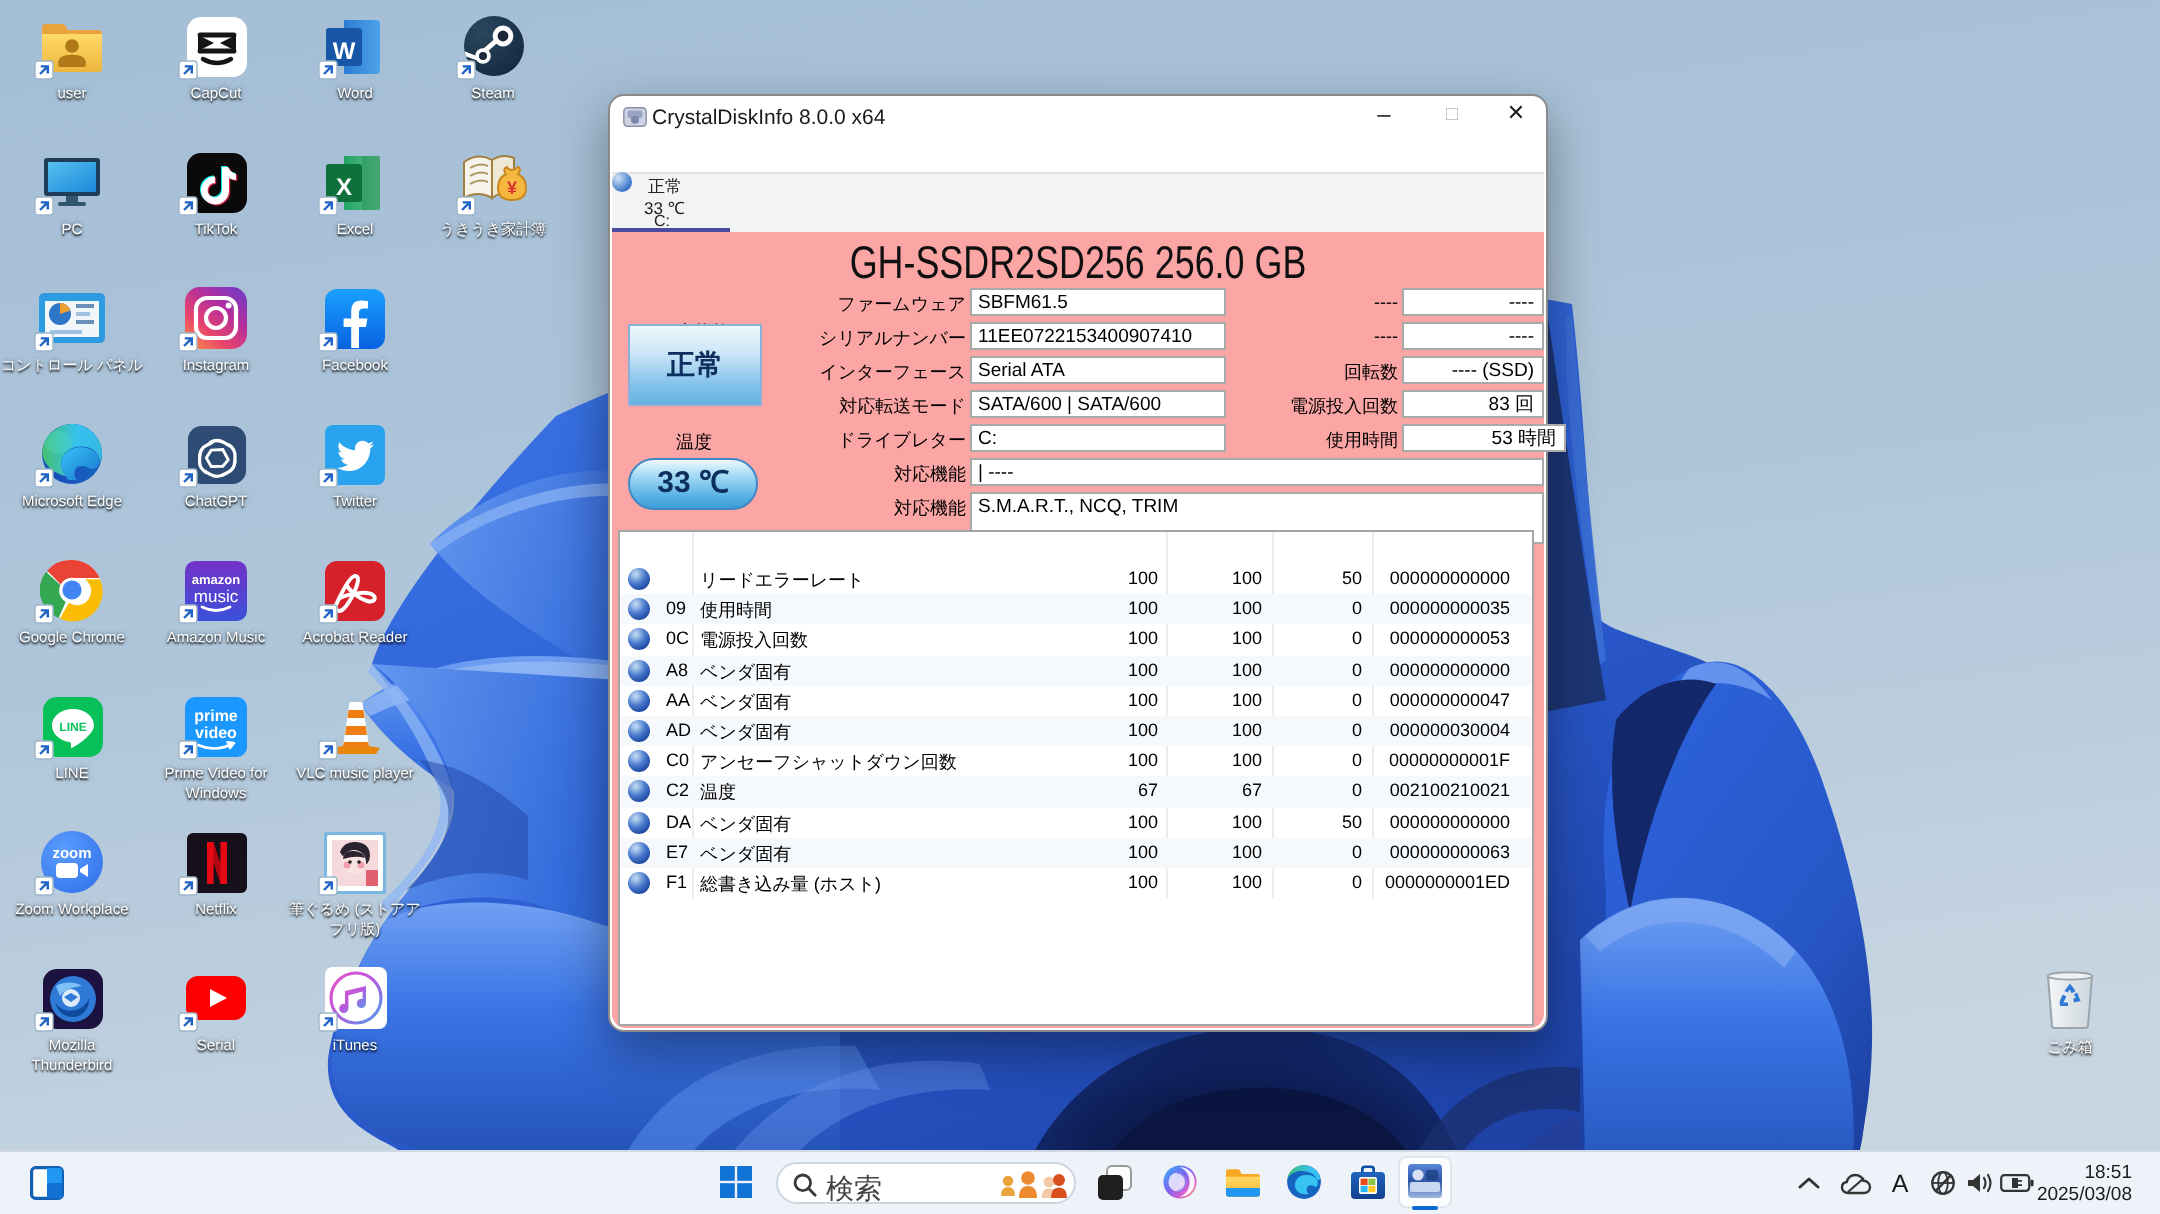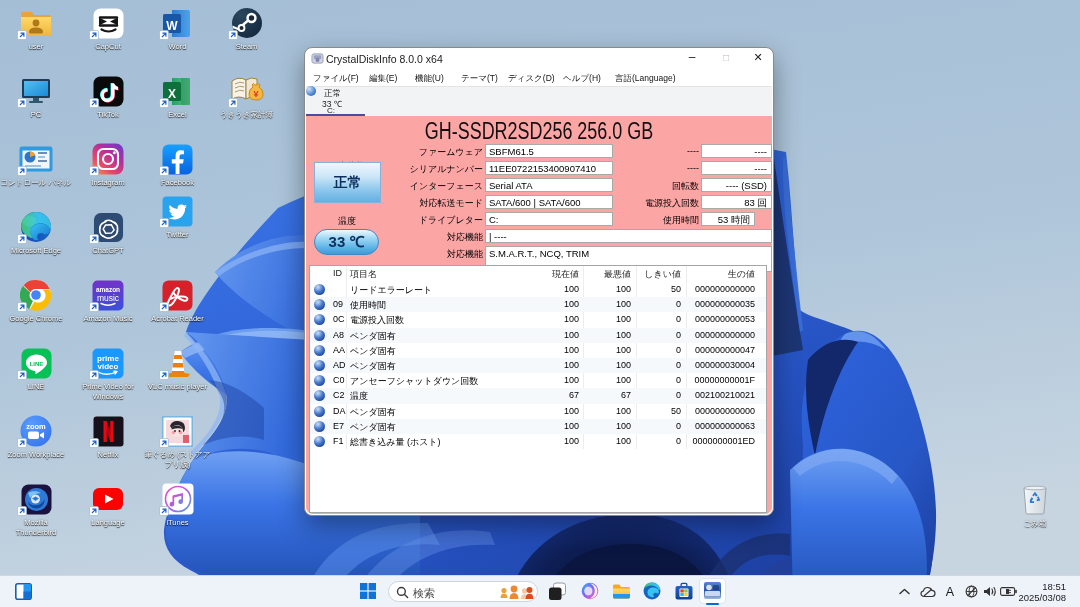--- a/index.html
+++ b/index.html
@@ -353,21 +353,21 @@
 <path d="M13,13.5 L19,13.2 L21.8,18.5 L19,21.8 L13,21.9 L10.5,17.5 Z" stroke-width="1.5"></path>
 </g>
 </svg>
       <svg width="10" height="10" viewBox="0 0 10 10" style="position:absolute;left:-3px;bottom:-1px;">
         <rect x="0.5" y="0.5" width="9" height="9" rx="1.5" fill="#fff" stroke="#9db6c8" stroke-width="0.7"></rect>
         <path d="M3,7 L6.6,3.4 M3.4,3.2 L6.9,3.2 L6.9,6.7" stroke="#1e62c8" stroke-width="1.2" fill="none"></path>
       </svg>
     </div>
     <div class="lb">ChatGPT</div>
   </div>
-<div class="dico" style="left:135.5px;top:195px;">
+<div class="dico" style="left:135.5px;top:211px;">
     <div class="ic">
       <svg width="31" height="31" viewBox="0 0 31 31" style="position:absolute;left:0.5px;top:0.5px;">
 <rect x="0.5" y="0.5" width="30" height="30" rx="4" fill="#2aa3ef"></rect>
 <path d="M25,10.2 C24.3,10.5 23.6,10.7 22.8,10.8 C23.6,10.3 24.2,9.6 24.5,8.7 C23.8,9.1 23,9.4 22.1,9.6 C21.4,8.9 20.4,8.4 19.3,8.4 C17.2,8.4 15.5,10.1 15.5,12.2 C15.5,12.5 15.5,12.8 15.6,13.1 C12.4,12.9 9.6,11.4 7.7,9.1 C7.4,9.7 7.2,10.3 7.2,11 C7.2,12.3 7.9,13.5 8.9,14.2 C8.3,14.2 7.7,14 7.2,13.7 L7.2,13.8 C7.2,15.6 8.5,17.2 10.3,17.5 C10,17.6 9.6,17.7 9.3,17.7 C9,17.7 8.8,17.6 8.5,17.6 C9,19.1 10.4,20.2 12.1,20.3 C10.8,21.3 9.1,21.9 7.3,21.9 C7,21.9 6.7,21.9 6.4,21.8 C8.1,22.9 10.1,23.5 12.3,23.5 C19.3,23.5 23.1,17.7 23.1,12.7 L23.1,12.2 C23.8,11.7 24.5,11 25,10.2 Z" fill="#fff"></path>
 </svg>
       <svg width="10" height="10" viewBox="0 0 10 10" style="position:absolute;left:-3px;bottom:-1px;">
         <rect x="0.5" y="0.5" width="9" height="9" rx="1.5" fill="#fff" stroke="#9db6c8" stroke-width="0.7"></rect>
         <path d="M3,7 L6.6,3.4 M3.4,3.2 L6.9,3.2 L6.9,6.7" stroke="#1e62c8" stroke-width="1.2" fill="none"></path>
       </svg>
     </div>
@@ -536,21 +536,21 @@
     <div class="ic">
       <svg width="32" height="32" viewBox="0 0 32 32" style="position:absolute;left:0;top:0;">
 <rect x="1" y="5" width="30" height="22" rx="6" fill="#f00"></rect>
 <path d="M13,11.5 L21.5,16 L13,20.5 Z" fill="#fff"></path>
 </svg>
       <svg width="10" height="10" viewBox="0 0 10 10" style="position:absolute;left:-3px;bottom:-1px;">
         <rect x="0.5" y="0.5" width="9" height="9" rx="1.5" fill="#fff" stroke="#9db6c8" stroke-width="0.7"></rect>
         <path d="M3,7 L6.6,3.4 M3.4,3.2 L6.9,3.2 L6.9,6.7" stroke="#1e62c8" stroke-width="1.2" fill="none"></path>
       </svg>
     </div>
-    <div class="lb">Language</div>
+    <div class="lb">Serial</div>
   </div>
 <div class="dico" style="left:135.5px;top:483px;">
     <div class="ic">
       <svg width="32" height="32" viewBox="0 0 32 32" style="position:absolute;left:0;top:0;">
 <rect x="0.5" y="0.5" width="31" height="31" rx="4" fill="#fff"></rect>
 <circle cx="16" cy="16" r="12.5" fill="none" stroke="url(#git)" stroke-width="1.6"></circle>
 <path d="M12.2,21.3 A2.3,2.3 0 1 1 10.5,19 L10.5,12.5 L21,10 L21,18.8 A2.3,2.3 0 1 1 19.3,16.5 L19.3,12.8 L12.2,14.6 Z" fill="url(#git)"></path>
 </svg>
       <svg width="10" height="10" viewBox="0 0 10 10" style="position:absolute;left:-3px;bottom:-1px;">
         <rect x="0.5" y="0.5" width="9" height="9" rx="1.5" fill="#fff" stroke="#9db6c8" stroke-width="0.7"></rect>
@@ -574,29 +574,20 @@
 <div id="win">
   <svg class="abs" style="left:6px;top:4px;" width="13" height="13" viewBox="0 0 14 14">
     <rect x="1" y="2" width="12" height="10" rx="2" fill="#cfd4e2" stroke="#8a8fa8" stroke-width="0.8"></rect>
     <rect x="3" y="3.5" width="8" height="4" rx="1" fill="#9aa2c4"></rect>
     <circle cx="7" cy="8.5" r="2.2" fill="#7e86aa"></circle>
   </svg>
   <div id="title-txt">CrystalDiskInfo 8.0.0 x64</div>
   <div class="capbtn" style="right:64px;">–</div>
   <div class="capbtn" style="right:30px;color:#b9b9b9;font-size:10px;">□</div>
   <div class="capbtn" style="right:-2px;font-size:11px;">✕</div>
-  <div id="menubar">
-    <span style="left:8px;">ファイル(F)</span>
-    <span style="left:64px;">編集(E)</span>
-    <span style="left:110px;">機能(U)</span>
-    <span style="left:156px;">テーマ(T)</span>
-    <span style="left:203px;">ディスク(D)</span>
-    <span style="left:258px;">ヘルプ(H)</span>
-    <span style="left:310px;">言語(Language)</span>
-  </div>
   <div id="strip">
     <div class="abs" style="left:0px;top:-1px;width:10px;height:10px;border-radius:50%;background:radial-gradient(circle at 30% 30%,#cfe4fa,#3a76c8 70%,#1d4a94);"></div>
     <div class="abs" style="left:18px;top:1px;">正常</div>
     <div class="abs" style="left:16px;top:11px;">33 ℃</div>
     <div class="abs" style="left:21px;top:18.5px;font-size:8px;line-height:9px;">C:</div>
   </div>
   <div id="tabline"></div>
   <div id="content">
     <div class="abs" style="left:0;right:0;top:2px;text-align:center;font-size:23px;color:#101010;transform:scaleX(0.78);">GH-SSDR2SD256 256.0 GB</div>
     <div class="abs" style="left:1px;top:44px;width:80px;text-align:center;">健康状態</div>
@@ -620,35 +611,27 @@
 <div class="fbox" style="left:179px;top:130px;width:287px;height:26px;padding:0 3px;line-height:13px;">S.M.A.R.T., NCQ, TRIM</div>
 <div class="flabel" style="left:293px;top:30px;width:100px;">----</div>
 <div class="fbox" style="left:395px;top:28px;width:71px;height:14px;padding:0 4px;line-height:13px;text-align:right;">----</div>
 <div class="flabel" style="left:293px;top:47px;width:100px;">----</div>
 <div class="fbox" style="left:395px;top:45px;width:71px;height:14px;padding:0 4px;line-height:13px;text-align:right;">----</div>
 <div class="flabel" style="left:293px;top:64px;width:100px;text-align:right;">回転数</div>
 <div class="fbox" style="left:395px;top:62px;width:71px;height:14px;padding:0 4px;line-height:13px;text-align:right;">---- (SSD)</div>
 <div class="flabel" style="left:293px;top:81px;width:100px;">電源投入回数</div>
 <div class="fbox" style="left:395px;top:79px;width:71px;height:14px;padding:0 4px;line-height:13px;text-align:right;">83 回</div>
 <div class="flabel" style="left:293px;top:98px;width:100px;">使用時間</div>
-<div class="fbox" style="left:395px;top:96px;width:54px;height:14px;padding:0 4px;line-height:13px;text-align:right;">53 時間</div>
+<div class="fbox" style="left:395px;top:96px;width:82px;height:14px;padding:0 4px;line-height:13px;text-align:right;">53 時間</div>
     </div>
     <div id="grid">
 <div class="abs" style="left:36px;top:0;width:1px;height:183px;background:#ededed;"></div>
 <div class="abs" style="left:273px;top:0;width:1px;height:183px;background:#ededed;"></div>
 <div class="abs" style="left:325.5px;top:0;width:1px;height:183px;background:#ededed;"></div>
 <div class="abs" style="left:375.5px;top:0;width:1px;height:183px;background:#ededed;"></div>
-<div class="hrow">
-          <span class="cell" style="left:23px;">ID</span>
-          <span class="cell" style="left:40px;">項目名</span>
-          <span class="cell" style="right:187px;">現在値</span>
-          <span class="cell" style="right:135px;">最悪値</span>
-          <span class="cell" style="right:85px;">しきい値</span>
-          <span class="cell" style="right:11px;">生の値</span>
-        </div>
 <div class="trow" style="top:16.0px;">
           <span class="sph"></span>
           <span class="cell" style="left:23px;margin-top:44px;">01</span>
           <span class="cell" style="left:40px;">リードエラーレート</span>
           <span class="cell" style="right:187px;">100</span>
           <span class="cell" style="right:135px;">100</span>
           <span class="cell" style="right:85px;">50</span>
           <span class="cell" style="right:11px;">000000000000</span>
         </div>
 <div class="trow alt" style="top:31.2px;">
@@ -781,21 +764,21 @@
 <rect x="0" y="0" width="7.4" height="7.4" fill="#1273d6"></rect>
 <rect x="8.6" y="0" width="7.4" height="7.4" fill="#1273d6"></rect>
 <rect x="0" y="8.6" width="7.4" height="7.4" fill="#1273d6"></rect>
 <rect x="8.6" y="8.6" width="7.4" height="7.4" fill="#1273d6"></rect>
 </svg>
 <div class="abs" style="left:388px;top:5px;width:150px;height:21px;background:#fff;border:1px solid #cdd5e0;border-radius:11px;box-sizing:border-box;">
 <svg class="abs" style="left:7px;top:4px;" width="13" height="13" viewBox="0 0 13 13">
         <circle cx="5.4" cy="5.4" r="3.9" fill="none" stroke="#3a3a3a" stroke-width="1.4"></circle>
         <path d="M8.3,8.3 L11.6,11.6" stroke="#3a3a3a" stroke-width="1.4" stroke-linecap="round"></path>
       </svg>
-<span class="abs" style="left:24px;top:3.5px;font-size:11px;color:#444;">検索</span>
+<span class="abs" style="left:24px;top:3.5px;font-size:14px;color:#444;">検索</span>
 <svg class="abs" style="right:3px;top:2px;" width="36" height="17" viewBox="0 0 36 17">
 <circle cx="6" cy="6.5" r="2.6" fill="#e8a33b"></circle>
         <path d="M2.5,14 Q2.5,9.5 6,9.5 Q9.5,9.5 9.5,14 Z" fill="#e8a33b"></path>
 <circle cx="16" cy="5" r="3.4" fill="#ed8a2f"></circle>
         <path d="M11.5,15 Q11.5,9 16,9 Q20.5,9 20.5,15 Z" fill="#ed8a2f"></path>
 <circle cx="26.5" cy="7" r="2.7" fill="#f3c9a8"></circle>
         <path d="M22.8,15 Q22.8,10.3 26.5,10.3 Q30.2,10.3 30.2,15 Z" fill="#f3c9a8"></path>
 <circle cx="31.5" cy="6" r="3" fill="#d84f1e"></circle>
         <path d="M27.5,15 Q27.5,9.8 31.5,9.8 Q35.5,9.8 35.5,15 Z" fill="#d84f1e"></path>
 </svg>

